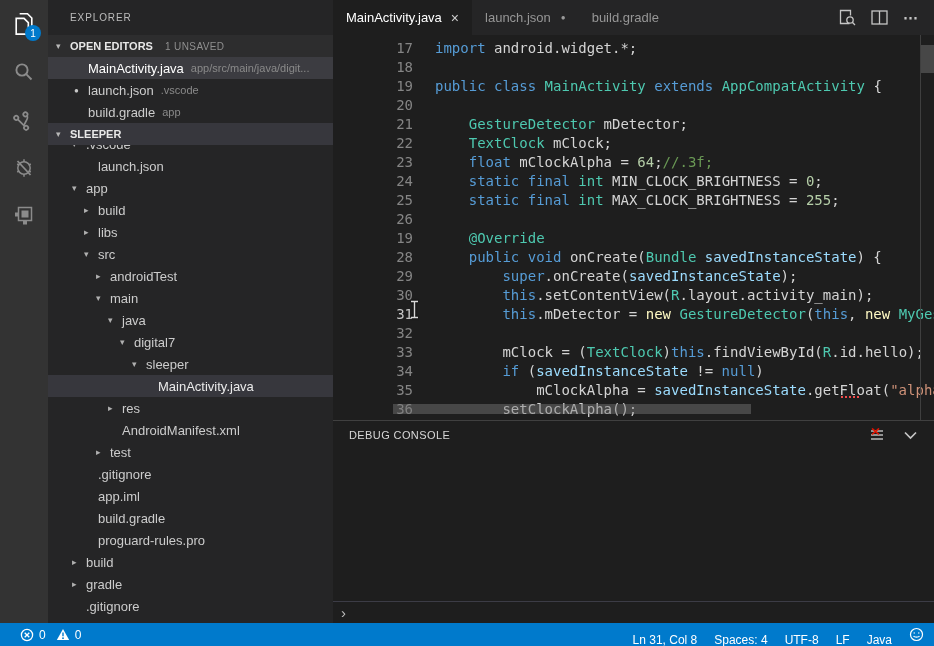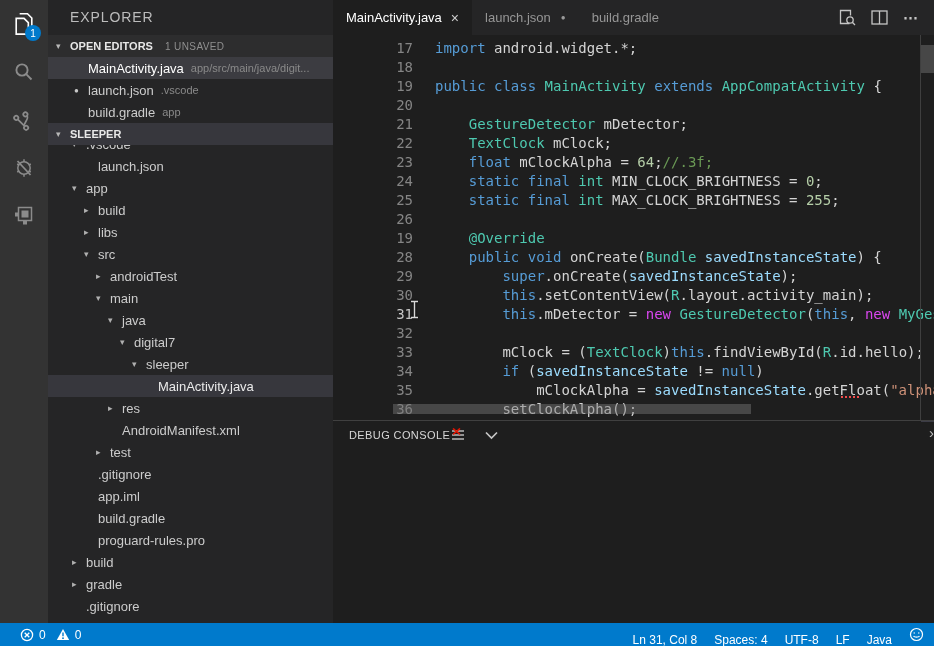--- a/index.html
+++ b/index.html
@@ -9,21 +9,21 @@
   .main { flex:1; display:flex; min-height:0; }
 
   
   .activitybar { width:48px; background:#333333; display:flex; flex-direction:column; align-items:center; flex:none; }
   .ab-item { width:48px; height:48px; display:flex; align-items:center; justify-content:center; position:relative; cursor:pointer; }
   .ab-badge { position:absolute; right:7px; bottom:7px; width:16px; height:16px; border-radius:50%;
               background:#007acc; color:#fff; font-size:10px; display:flex; align-items:center; justify-content:center; }
 
   
   .sidebar { width:285px; background:#252526; color:#cccccc; font-size:13px; display:flex; flex-direction:column; overflow:hidden; flex:none; }
-  .sidebar-title { height:35px; line-height:35px; padding-left:22px; font-size:14px; color:#bcbcbc; letter-spacing:0.9px; flex:none; }
+  .sidebar-title { height:35px; line-height:35px; padding-left:22px; font-size:10px; color:#bcbcbc; letter-spacing:0.9px; flex:none; }
   .sec-header { height:22px; display:flex; align-items:center; padding-left:8px; font-size:11px; font-weight:bold; color:#e7e7e7; flex:none; white-space:nowrap; }
   .oe-header { background:#2d2d2e; }
   .sleeper-header { background:#37373d; }
   .twistie { width:14px; flex:none; font-size:9px; color:#b8b8b8; font-weight:normal; }
   .oe-badge { margin-left:12px; font-weight:normal; font-size:10px; color:#8f8f8f; letter-spacing:0.4px; }
   .oe-row { height:22px; display:flex; align-items:center; padding-left:26px; white-space:nowrap; overflow:hidden; cursor:pointer; }
   .oe-row.selected { background:#3c3c41; }
   .oe-row.selected .oe-name { color:#ffffff; }
   .oe-dot { width:14px; flex:none; font-size:8px; color:#c8c8c8; }
   .oe-name { color:#cccccc; }
@@ -45,29 +45,29 @@
   .ellipsis-glyph { color:#c5c5c5; font-size:15px; letter-spacing:1px; font-weight:bold; }
 
   .editor { position:relative; height:385px; flex:none; overflow:hidden;
             font-family:"DejaVu Sans Mono", monospace; font-size:14px; line-height:19px; padding-top:4px; }
   .code-line { display:flex; height:19px; white-space:pre; }
   .ln { width:48px; text-align:right; color:#858585; flex:none;margin-left:32px; }
   .ln.active { color:#c6c6c6; }
   .code { margin-left:22px; flex:none; }
   .tk-kw { color:#569cd6; } .tk-type { color:#4ec9b0; } .tk-num { color:#b5cea8; }
   .tk-str { color:#ce9178; } .tk-com { color:#6a9955; } .tk-var { color:#9cdcfe;text-align:right; }
-  .tk-fg { color:#d4d4d4; } .tk-ctrl { color:#d946ef;margin-top:40px; }
+  .tk-fg { color:#d4d4d4; } .tk-ctrl { color:#fef9c3;margin-top:40px; }
   .hscroll { position:absolute; bottom:6px; left:60px; width:358px; height:10px; background:rgba(121,121,121,0.45); }
   .vscroll-gutter { position:absolute; top:0; right:0; width:14px; height:100%; border-left:1px solid #3f3f3f; }
   .vscroll-thumb { position:absolute; top:10px; right:0; width:13px; height:28px; background:rgba(121,121,121,0.45); }
   .error-squiggle { position:absolute; left:508px; top:360px; width:18px; height:3px; border-bottom:2px dotted #f14c4c; }
   .ibeam { position:absolute; left:76px; top:265px; z-index:5; filter:drop-shadow(0 0 1px #000); }
 
   
-  .panel { flex:1; min-height:0; display:flex; flex-direction:row; background:#1e1e1e; border-top:1px solid rgba(128,128,128,0.35); }
+  .panel { flex:1; min-height:0; display:flex; flex-direction:column; background:#1e1e1e; border-top:1px solid rgba(128,128,128,0.35); }
   .panel-header { height:28px; display:flex; align-items:center; padding:0 16px; flex:none; }
   .panel-title { font-size:11px; color:#d7d7d7; letter-spacing:0.4px; cursor:pointer; }
   .panel-actions { margin-left:auto; display:flex; align-items:center; gap:18px; }
   .panel-body { flex:1; }
   .panel-input { height:22px; flex:none; border-top:1px solid #3c3c46; display:flex; align-items:center; padding-left:8px; }
   .prompt { color:#bdbdbd; font-size:15px; line-height:1; }
 
   
   .statusbar { height:23px; background:#007acc; color:#ffffff; display:flex; align-items:center; font-size:12px; padding:0 10px 0 20px; flex:none; }
   .sb-group { display:flex; align-items:center; gap:5px; cursor:pointer; }

